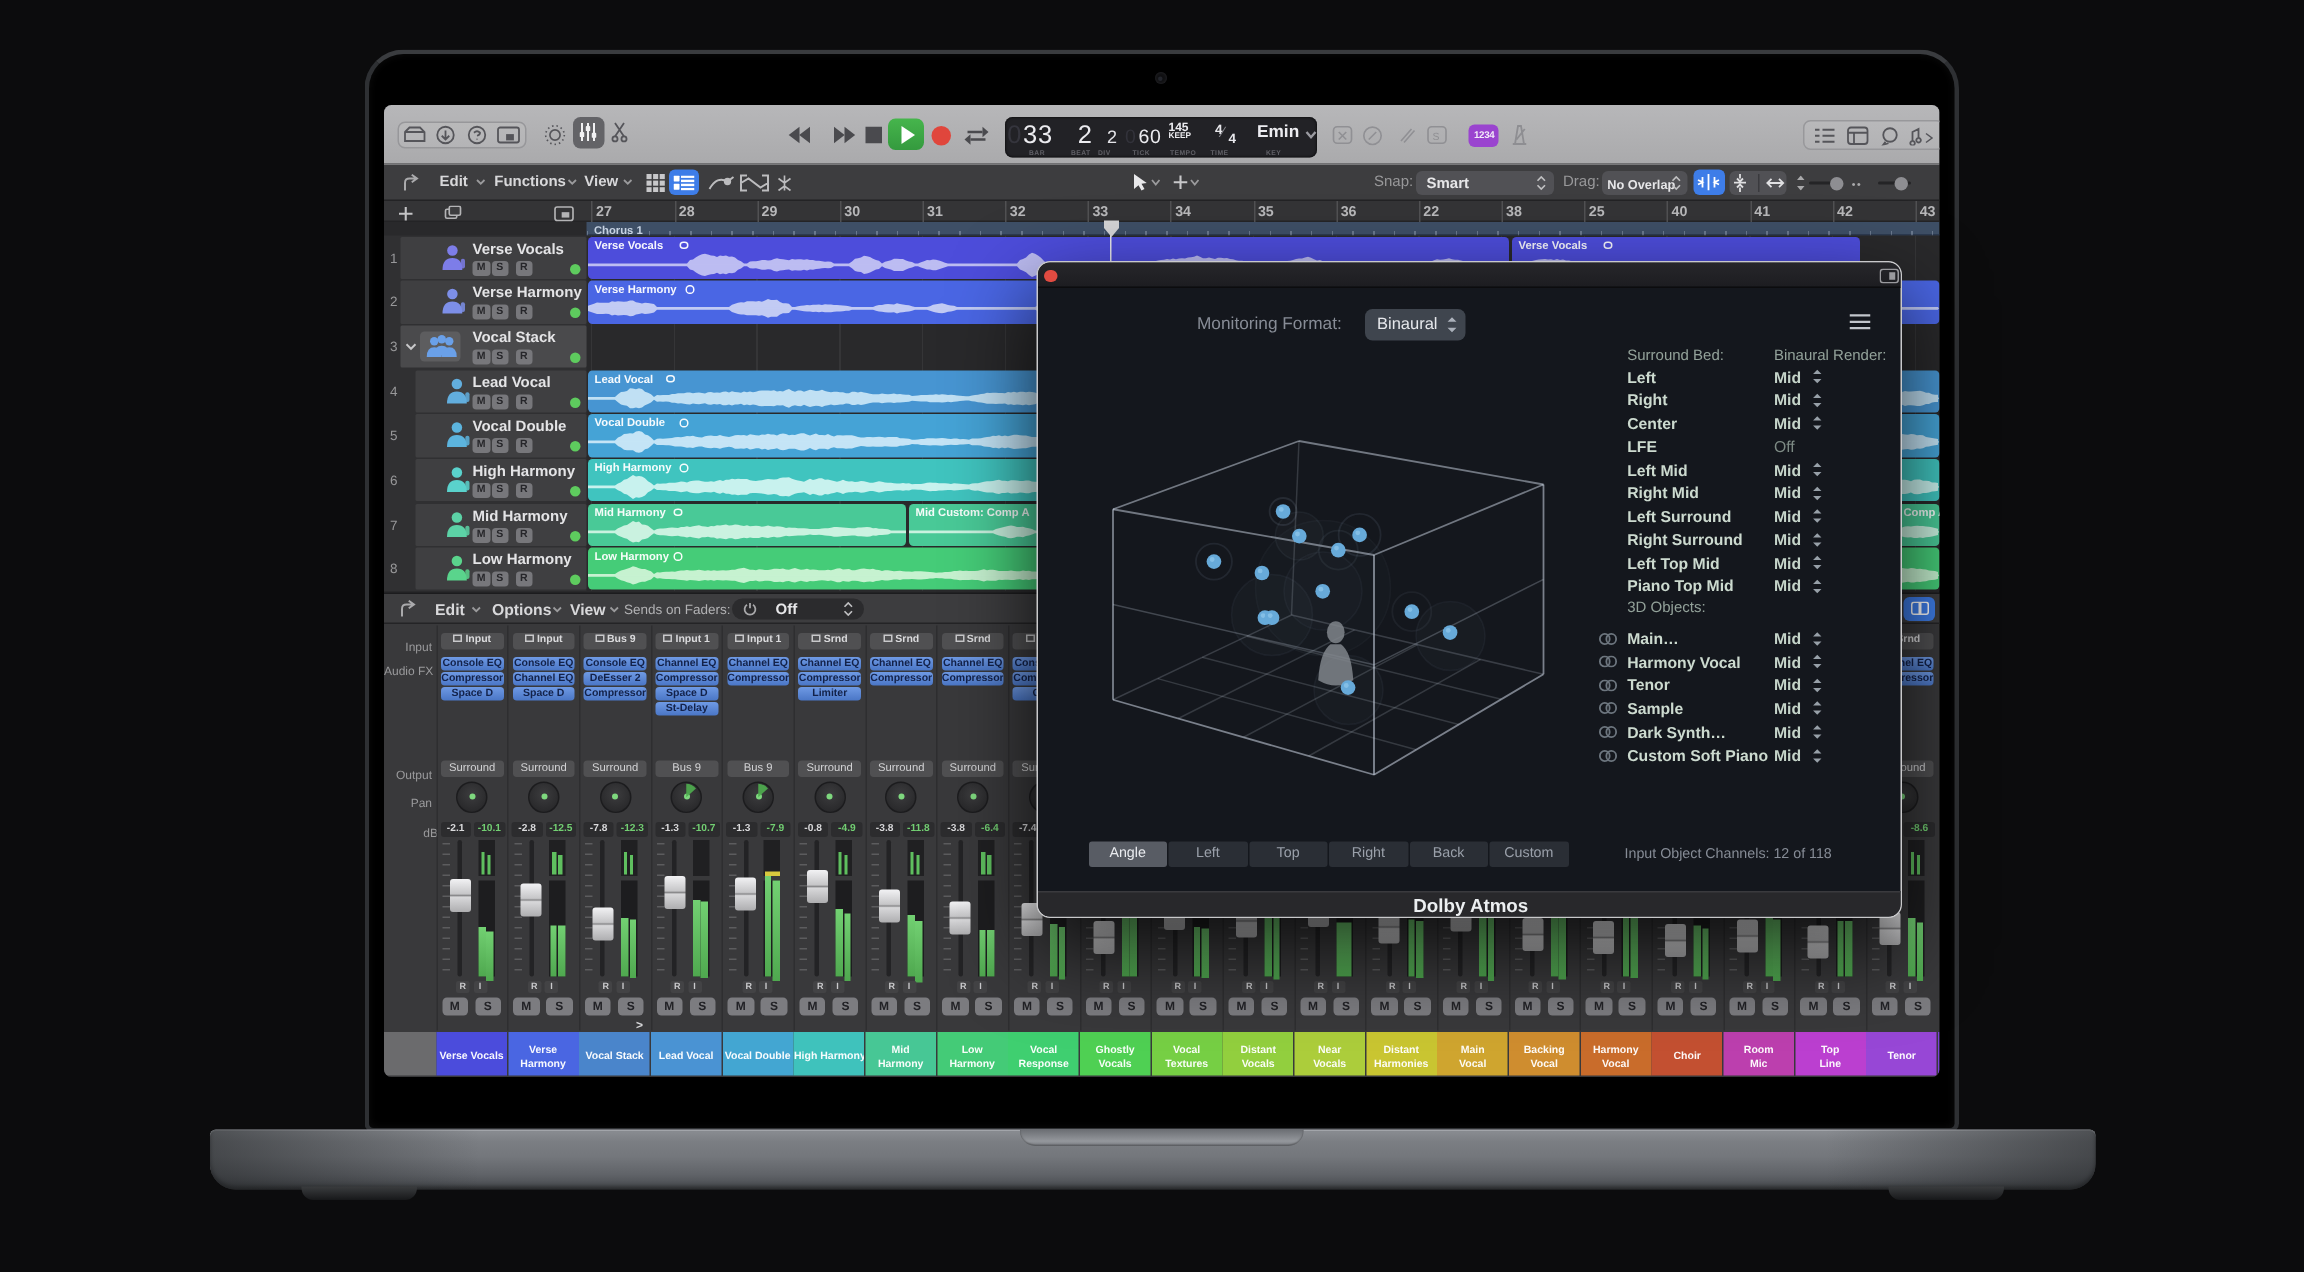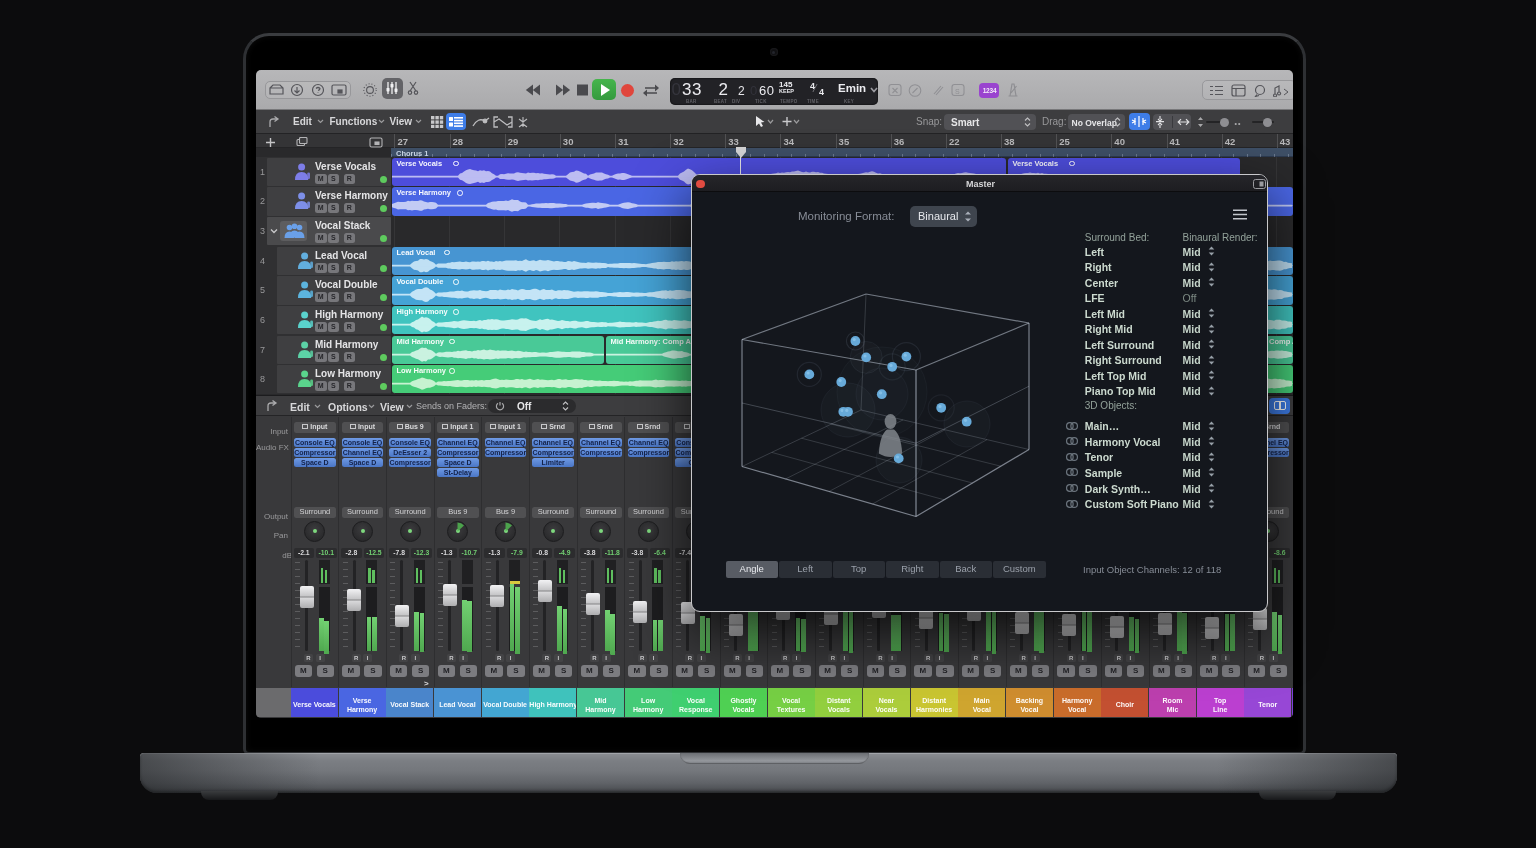--- a/index.html
+++ b/index.html
@@ -445,21 +445,21 @@
         <div style="position:absolute;left:4px;top:1px;color:rgba(255,255,255,0.95);font-size:7.5px;font-weight:bold;white-space:nowrap;">Mid Harmony</div>
         <div style="position:absolute;left:57px;top:3px;width:5.5px;height:5.5px;border:1px solid rgba(255,255,255,0.95);border-radius:50%;"></div>
         <div style="position:absolute;left:0;top:10px;width:212px;height:17.15px;">
           <svg width="212" height="17.15" style="position:absolute;left:0;top:0" viewBox="0 0 212 17.15" preserveAspectRatio="none">
             <polygon points="0,7.7 2,7.7 4,7.7 6,7.7 8,7.7 10,7.7 12,7.7 14,7.7 16,7.7 18,7.7 20,6.1 22,5.4 24,4.4 26,4.0 28,2.6 30,1.4 32,2.1 34,1.7 36,3.6 38,3.8 40,4.5 42,6.1 44,7.7 46,6.6 48,6.3 50,6.4 52,6.2 54,5.8 56,5.7 58,5.8 60,6.0 62,5.4 64,5.4 66,4.8 68,5.3 70,4.8 72,4.5 74,4.2 76,4.9 78,5.0 80,5.4 82,4.7 84,4.8 86,4.1 88,4.4 90,4.0 92,3.6 94,4.3 96,4.2 98,3.6 100,3.9 102,4.3 104,4.7 106,4.2 108,4.8 110,4.6 112,4.5 114,4.6 116,5.1 118,4.8 120,4.4 122,4.9 124,5.2 126,4.8 128,5.0 130,5.4 132,6.0 134,5.6 136,5.9 138,5.9 140,6.2 142,6.1 144,6.1 146,6.4 148,6.7 150,6.6 152,6.6 154,6.7 156,6.4 158,6.1 160,6.1 162,5.8 164,5.4 166,5.3 168,5.5 170,5.7 172,5.8 174,6.0 176,6.1 178,6.1 180,5.6 182,5.6 184,5.5 186,5.4 188,5.5 190,6.1 192,6.0 194,6.5 196,6.5 198,6.6 200,6.9 202,7.7 204,7.7 206,7.7 208,7.7 210,7.7 212,7.7 212,9.5 210,9.5 208,9.5 206,9.5 204,9.5 202,9.5 200,10.3 198,10.5 196,10.6 194,10.6 192,11.1 190,11.0 188,11.7 186,11.8 184,11.7 182,11.5 180,11.5 178,11.0 176,11.0 174,11.2 172,11.3 170,11.4 168,11.7 166,11.8 164,11.8 162,11.4 160,11.1 158,11.0 156,10.7 154,10.5 152,10.6 150,10.6 148,10.4 146,10.7 144,11.0 142,11.0 140,11.0 138,11.2 136,11.3 134,11.5 132,11.2 130,11.7 128,12.2 126,12.3 124,11.9 122,12.2 120,12.7 118,12.3 116,12.0 114,12.6 112,12.6 110,12.6 108,12.4 106,12.9 104,12.5 102,12.9 100,13.3 98,13.5 96,12.9 94,12.9 92,13.5 90,13.1 88,12.8 86,13.1 84,12.3 82,12.4 80,11.8 78,12.2 76,12.2 74,13.0 72,12.6 70,12.3 68,11.9 66,12.3 64,11.8 62,11.7 60,11.1 58,11.3 56,11.5 54,11.3 52,11.0 50,10.8 48,10.9 46,10.5 44,9.5 42,11.0 40,12.6 38,13.4 36,13.6 34,15.5 32,15.1 30,15.7 28,14.6 26,13.2 24,12.7 22,11.8 20,11.0 18,9.5 16,9.5 14,9.5 12,9.5 10,9.5 8,9.5 6,9.5 4,9.5 2,9.5 0,9.5" fill="#caf2e0"></polygon>
             <rect x="0" y="8.1" width="212" height="1" fill="#caf2e0" opacity="0.9"></rect>
           </svg>
         </div>
       </div>
       <div style="position:absolute;left:350.4px;top:265.7px;width:686.6px;height:28.15px;background:#49c997;border-radius:3px;overflow:hidden;">
-        <div style="position:absolute;left:4px;top:1px;color:rgba(255,255,255,0.95);font-size:7.5px;font-weight:bold;white-space:nowrap;">Mid Harmony: Comp A</div>
+        <div style="position:absolute;left:4px;top:1px;color:rgba(255,255,255,0.95);font-size:7.5px;font-weight:bold;white-space:nowrap;">Mid Custom: Comp A</div>
         <div style="position:absolute;left:89px;top:3px;width:5.5px;height:5.5px;border:1px solid rgba(255,255,255,0.95);border-radius:50%;"></div>
         <div style="position:absolute;left:0;top:10px;width:686.6px;height:17.15px;">
           <svg width="686.6" height="17.15" style="position:absolute;left:0;top:0" viewBox="0 0 686.6 17.15" preserveAspectRatio="none">
             <polygon points="0,7.7 2,7.7 4,7.7 6,7.7 8,7.7 10,7.7 12,7.7 14,7.7 16,7.7 18,7.7 20,7.7 22,7.7 24,7.7 26,7.7 28,7.7 30,7.7 32,7.7 34,7.7 36,7.7 38,7.7 40,7.7 42,7.7 44,7.7 46,7.7 48,7.7 50,7.7 52,7.7 54,7.7 56,7.7 58,6.7 60,6.2 62,5.6 64,5.2 66,4.6 68,4.4 70,4.7 72,5.3 74,5.3 76,5.1 78,5.9 80,6.2 82,6.7 84,7.7 86,7.7 88,7.7 90,7.7 92,7.7 94,7.7 96,7.7 98,7.7 100,7.7 102,7.7 104,7.7 106,7.7 108,7.7 110,7.7 112,7.7 114,7.7 116,7.7 118,7.7 120,7.7 122,7.7 124,7.7 126,7.7 128,7.7 130,7.7 132,7.7 134,7.7 136,7.7 138,7.7 140,7.7 142,7.7 144,7.7 146,7.7 148,7.7 150,7.7 152,7.7 154,7.7 156,7.7 158,7.7 160,7.7 162,7.7 164,7.7 166,7.7 168,7.7 170,7.7 172,7.7 174,7.7 176,7.7 178,7.7 180,7.7 182,7.7 184,7.7 186,7.7 188,7.7 190,7.7 192,7.7 194,7.7 196,7.7 198,7.7 200,7.7 202,7.7 204,7.7 206,7.7 208,7.7 210,7.7 212,7.7 214,7.7 216,7.7 218,7.7 220,7.7 222,7.7 224,7.7 226,7.7 228,7.7 230,7.7 232,7.7 234,7.7 236,7.7 238,7.7 240,7.7 242,7.7 244,7.7 246,7.7 248,7.7 250,7.7 252,7.7 254,7.7 256,7.7 258,7.7 260,7.7 262,7.7 264,7.7 266,7.7 268,7.7 270,7.7 272,7.7 274,7.7 276,7.7 278,7.7 280,7.7 282,7.7 284,7.7 286,7.7 288,7.7 290,7.7 292,7.7 294,7.7 296,7.7 298,7.7 300,7.7 302,7.7 304,7.7 306,7.7 308,7.7 310,7.7 312,7.7 314,7.7 316,7.7 318,7.7 320,7.7 322,7.7 324,7.7 326,7.7 328,7.7 330,7.7 332,7.7 334,7.7 336,7.7 338,7.7 340,7.7 342,7.7 344,7.7 346,7.7 348,7.7 350,7.7 352,7.7 354,7.7 356,7.7 358,7.7 360,7.7 362,7.7 364,7.7 366,7.7 368,7.7 370,7.7 372,7.7 374,7.7 376,7.7 378,7.7 380,7.7 382,7.7 384,7.7 386,7.7 388,7.7 390,7.7 392,7.7 394,7.7 396,7.7 398,7.7 400,7.1 402,7.1 404,6.9 406,6.6 408,6.5 410,6.3 412,6.4 414,5.9 416,6.1 418,5.7 420,6.1 422,5.8 424,5.5 426,5.4 428,5.7 430,5.9 432,5.3 434,4.9 436,5.3 438,5.5 440,5.1 442,4.9 444,5.6 446,5.5 448,5.8 450,6.1 452,5.8 454,5.8 456,6.0 458,5.8 460,6.0 462,6.2 464,6.3 466,6.5 468,6.3 470,6.5 472,6.3 474,6.5 476,6.6 478,6.7 480,6.9 482,7.7 484,7.7 486,7.7 488,7.7 490,7.7 492,7.7 494,7.7 496,7.7 498,7.7 500,7.7 502,7.7 504,7.7 506,7.7 508,7.7 510,7.7 512,7.7 514,7.7 516,7.7 518,7.7 520,7.7 522,7.7 524,7.7 526,7.7 528,7.7 530,7.7 532,7.7 534,7.7 536,7.7 538,7.7 540,7.7 542,7.7 544,7.7 546,7.7 548,7.7 550,7.7 552,7.7 554,7.7 556,7.7 558,7.7 560,7.7 562,7.7 564,7.7 566,7.7 568,7.7 570,7.7 572,7.7 574,7.7 576,7.7 578,7.7 580,7.7 582,7.7 584,7.7 586,7.7 588,7.7 590,7.7 592,7.7 594,7.7 596,7.7 598,7.7 600,7.7 602,7.7 604,7.7 606,7.7 608,7.7 610,7.7 612,7.7 614,7.7 616,7.7 618,7.7 620,7.7 622,7.7 624,7.7 626,7.7 628,7.7 630,7.7 632,7.7 634,7.7 636,7.7 638,7.7 640,7.7 642,7.7 644,7.7 646,7.7 648,7.7 650,7.7 652,7.7 654,7.7 656,6.3 658,5.9 660,5.6 662,5.6 664,5.0 666,4.8 668,5.0 670,4.6 672,4.5 674,4.7 676,4.6 678,5.0 680,5.1 682,5.5 684,6.0 686,6.5 686,10.7 684,11.1 682,11.6 680,12.0 678,12.1 676,12.6 674,12.4 672,12.7 670,12.6 668,12.1 666,12.3 664,12.2 662,11.6 660,11.6 658,11.2 656,10.9 654,9.5 652,9.5 650,9.5 648,9.5 646,9.5 644,9.5 642,9.5 640,9.5 638,9.5 636,9.5 634,9.5 632,9.5 630,9.5 628,9.5 626,9.5 624,9.5 622,9.5 620,9.5 618,9.5 616,9.5 614,9.5 612,9.5 610,9.5 608,9.5 606,9.5 604,9.5 602,9.5 600,9.5 598,9.5 596,9.5 594,9.5 592,9.5 590,9.5 588,9.5 586,9.5 584,9.5 582,9.5 580,9.5 578,9.5 576,9.5 574,9.5 572,9.5 570,9.5 568,9.5 566,9.5 564,9.5 562,9.5 560,9.5 558,9.5 556,9.5 554,9.5 552,9.5 550,9.5 548,9.5 546,9.5 544,9.5 542,9.5 540,9.5 538,9.5 536,9.5 534,9.5 532,9.5 530,9.5 528,9.5 526,9.5 524,9.5 522,9.5 520,9.5 518,9.5 516,9.5 514,9.5 512,9.5 510,9.5 508,9.5 506,9.5 504,9.5 502,9.5 500,9.5 498,9.5 496,9.5 494,9.5 492,9.5 490,9.5 488,9.5 486,9.5 484,9.5 482,9.5 480,10.2 478,10.5 476,10.5 474,10.7 472,10.8 470,10.7 468,10.9 466,10.6 464,10.8 462,10.9 460,11.1 458,11.4 456,11.1 454,11.4 452,11.4 450,11.1 448,11.4 446,11.6 444,11.6 442,12.2 440,12.0 438,11.7 436,11.8 434,12.2 432,11.8 430,11.2 428,11.4 426,11.7 424,11.7 422,11.3 420,11.1 418,11.5 416,11.1 414,11.2 412,10.8 410,10.8 408,10.7 406,10.6 404,10.3 402,10.0 400,10.0 398,9.5 396,9.5 394,9.5 392,9.5 390,9.5 388,9.5 386,9.5 384,9.5 382,9.5 380,9.5 378,9.5 376,9.5 374,9.5 372,9.5 370,9.5 368,9.5 366,9.5 364,9.5 362,9.5 360,9.5 358,9.5 356,9.5 354,9.5 352,9.5 350,9.5 348,9.5 346,9.5 344,9.5 342,9.5 340,9.5 338,9.5 336,9.5 334,9.5 332,9.5 330,9.5 328,9.5 326,9.5 324,9.5 322,9.5 320,9.5 318,9.5 316,9.5 314,9.5 312,9.5 310,9.5 308,9.5 306,9.5 304,9.5 302,9.5 300,9.5 298,9.5 296,9.5 294,9.5 292,9.5 290,9.5 288,9.5 286,9.5 284,9.5 282,9.5 280,9.5 278,9.5 276,9.5 274,9.5 272,9.5 270,9.5 268,9.5 266,9.5 264,9.5 262,9.5 260,9.5 258,9.5 256,9.5 254,9.5 252,9.5 250,9.5 248,9.5 246,9.5 244,9.5 242,9.5 240,9.5 238,9.5 236,9.5 234,9.5 232,9.5 230,9.5 228,9.5 226,9.5 224,9.5 222,9.5 220,9.5 218,9.5 216,9.5 214,9.5 212,9.5 210,9.5 208,9.5 206,9.5 204,9.5 202,9.5 200,9.5 198,9.5 196,9.5 194,9.5 192,9.5 190,9.5 188,9.5 186,9.5 184,9.5 182,9.5 180,9.5 178,9.5 176,9.5 174,9.5 172,9.5 170,9.5 168,9.5 166,9.5 164,9.5 162,9.5 160,9.5 158,9.5 156,9.5 154,9.5 152,9.5 150,9.5 148,9.5 146,9.5 144,9.5 142,9.5 140,9.5 138,9.5 136,9.5 134,9.5 132,9.5 130,9.5 128,9.5 126,9.5 124,9.5 122,9.5 120,9.5 118,9.5 116,9.5 114,9.5 112,9.5 110,9.5 108,9.5 106,9.5 104,9.5 102,9.5 100,9.5 98,9.5 96,9.5 94,9.5 92,9.5 90,9.5 88,9.5 86,9.5 84,9.5 82,10.4 80,11.0 78,11.3 76,12.1 74,11.9 72,11.9 70,12.5 68,12.8 66,12.6 64,11.9 62,11.5 60,11.0 58,10.4 56,9.5 54,9.5 52,9.5 50,9.5 48,9.5 46,9.5 44,9.5 42,9.5 40,9.5 38,9.5 36,9.5 34,9.5 32,9.5 30,9.5 28,9.5 26,9.5 24,9.5 22,9.5 20,9.5 18,9.5 16,9.5 14,9.5 12,9.5 10,9.5 8,9.5 6,9.5 4,9.5 2,9.5 0,9.5" fill="#caf2e0"></polygon>
             <rect x="0" y="8.1" width="686.6" height="1" fill="#caf2e0" opacity="0.9"></rect>
           </svg>
         </div>
       </div>
       <div style="position:absolute;left:136.4px;top:295.34999999999997px;width:900.6px;height:28.15px;background:#45cc78;border-radius:3px;overflow:hidden;">
         <div style="position:absolute;left:4px;top:1px;color:rgba(255,255,255,0.95);font-size:7.5px;font-weight:bold;white-space:nowrap;">Low Harmony</div>
@@ -1297,21 +1297,20 @@
       <div style="position:absolute;left:797.72px;top:617.8px;width:46.870000000000005px;height:29.7px;background:#c96c2b;color:rgba(255,255,255,0.96);font-size:7px;font-weight:bold;text-align:center;padding-top:8px;line-height:1.3;white-space:nowrap;overflow:hidden;">Harmony<br>Vocal</div>
       <div style="position:absolute;left:845.39px;top:617.8px;width:46.870000000000005px;height:29.7px;background:#c35031;color:rgba(255,255,255,0.96);font-size:7px;font-weight:bold;text-align:center;padding-top:12px;line-height:1.3;white-space:nowrap;overflow:hidden;">Choir</div>
       <div style="position:absolute;left:893.0600000000001px;top:617.8px;width:46.870000000000005px;height:29.7px;background:#bc3fae;color:rgba(255,255,255,0.96);font-size:7px;font-weight:bold;text-align:center;padding-top:8px;line-height:1.3;white-space:nowrap;overflow:hidden;">Room<br>Mic</div>
       <div style="position:absolute;left:940.73px;top:617.8px;width:46.870000000000005px;height:29.7px;background:#bb3fd0;color:rgba(255,255,255,0.96);font-size:7px;font-weight:bold;text-align:center;padding-top:8px;line-height:1.3;white-space:nowrap;overflow:hidden;">Top<br>Line</div>
       <div style="position:absolute;left:988.4000000000001px;top:617.8px;width:46.870000000000005px;height:29.7px;background:#9747d6;color:rgba(255,255,255,0.96);font-size:7px;font-weight:bold;text-align:center;padding-top:12px;line-height:1.3;white-space:nowrap;overflow:hidden;">Tenor</div>
       <div style="position:absolute;left:1036.0700000000002px;top:617.8px;width:0.9299999999998363px;height:29.7px;background:#7a40d8;"></div>
     </div>
     <div style="position:absolute;left:691px;top:174px;width:577px;height:437.5px;background:#14171d;border:1.5px solid #c9c9cb;border-radius:9px;box-shadow:0 22px 55px rgba(0,0,0,0.75);overflow:hidden;">
       <div style="position:absolute;left:0px;top:0px;width:577px;height:16.5px;background:linear-gradient(#26262a,#1d1d21);border-bottom:1px solid #0c0c0e;"></div>
       <div style="position:absolute;left:4px;top:4.5px;width:8.5px;height:8.5px;background:#e14b41;border-radius:50%;"></div>
-      <div style="position:absolute;left:0px;top:3.5px;width:577px;text-align:center;color:#d6d6d8;font-size:9px;font-weight:bold;">Master</div>
       <svg style="position:absolute;left:561px;top:3.5px" width="13" height="10" viewBox="0 0 13 10">
 <rect x="0.5" y="0.5" width="12" height="9" rx="2" stroke="#9a9a9e" fill="none"></rect>
         <rect x="6.5" y="2.5" width="4" height="5" fill="#9a9a9e"></rect>
       </svg>
       <div class="t" style="position:absolute;left:106px;top:35px;color:#878c96;font-size:11.5px;">Monitoring Format:</div>
       <div style="position:absolute;left:218px;top:30.5px;width:67px;height:21px;background:#3f454e;border-radius:5px;"></div>
       <div class="t" style="position:absolute;left:226px;top:34.5px;color:#e6e8ec;font-size:11px;">Binaural</div>
       <svg style="position:absolute;left:272px;top:35.5px" width="8" height="11" viewBox="0 0 8 11">
         <path d="M4,0.5 L7,3.5 H1 Z M4,10.5 L1,7.5 H7 Z" fill="#aab0ba"></path>
       </svg>
@@ -1497,19 +1496,22 @@
         <circle cx="176.7" cy="183.4" r="4.9" fill="#67aad9"></circle>
         <circle cx="175.5" cy="182.0" r="1.6" fill="#8cc4e8" opacity="0.8"></circle>
       </svg>
       <div style="position:absolute;left:33.5px;top:386px;width:52.5px;height:16.5px;background:#585c64;color:#e9ebef;font-size:9.5px;text-align:center;line-height:16.5px;border-radius:2px;">Angle</div>
       <div style="position:absolute;left:87.0px;top:386px;width:52.5px;height:16.5px;background:#2a2e35;color:#9aa0aa;font-size:9.5px;text-align:center;line-height:16.5px;border-radius:2px;">Left</div>
       <div style="position:absolute;left:140.5px;top:386px;width:52.5px;height:16.5px;background:#2a2e35;color:#9aa0aa;font-size:9.5px;text-align:center;line-height:16.5px;border-radius:2px;">Top</div>
       <div style="position:absolute;left:194.0px;top:386px;width:52.5px;height:16.5px;background:#2a2e35;color:#9aa0aa;font-size:9.5px;text-align:center;line-height:16.5px;border-radius:2px;">Right</div>
       <div style="position:absolute;left:247.5px;top:386px;width:52.5px;height:16.5px;background:#2a2e35;color:#9aa0aa;font-size:9.5px;text-align:center;line-height:16.5px;border-radius:2px;">Back</div>
       <div style="position:absolute;left:301.0px;top:386px;width:52.5px;height:16.5px;background:#2a2e35;color:#9aa0aa;font-size:9.5px;text-align:center;line-height:16.5px;border-radius:2px;">Custom</div>
       <div class="t" style="position:absolute;left:391px;top:389px;color:#868c96;font-size:9.5px;">Input Object Channels: 12 of 118</div>
+      <div style="position:absolute;left:0px;top:418.5px;width:577px;height:19px;background:#28282b;border-top:1px solid #3a3a3e;">
+        <div style="text-align:center;color:#eceff1;font-size:12.5px;font-weight:bold;padding-top:2px;">Dolby Atmos</div>
+      </div>
     </div>
     <div style="position:absolute;left:140px;top:753px;width:1257px;height:39.5px;background:linear-gradient(180deg,#8b8e93 0%,#7b7e83 20%,#74777c 45%,#606368 75%,#45484c 100%);border-radius:4px 4px 17px 17px;box-shadow:inset 0 1px 0 #a2a5aa, inset 0 -2px 3px rgba(0,0,0,0.45);"></div>
     <div style="position:absolute;left:140px;top:753px;width:180px;height:39.5px;background:linear-gradient(90deg,rgba(30,32,34,0.55),transparent);border-radius:4px 0 0 17px;"></div>
     <div style="position:absolute;left:1217px;top:753px;width:180px;height:39.5px;background:linear-gradient(270deg,rgba(30,32,34,0.55),transparent);border-radius:0 4px 17px 0;"></div>
     <div style="position:absolute;left:680px;top:753px;width:189px;height:10.5px;background:linear-gradient(180deg,#6b6e73,#94979c 70%,#7e8186);border-radius:0 0 10px 10px;box-shadow:inset 0 -1px 1px rgba(0,0,0,0.3);"></div>
     <div style="position:absolute;left:201px;top:791px;width:77px;height:9px;background:linear-gradient(#3a3c3e,#17181a);border-radius:0 0 8px 8px;"></div>
     <div style="position:absolute;left:1259px;top:791px;width:77px;height:9px;background:linear-gradient(#3a3c3e,#17181a);border-radius:0 0 8px 8px;"></div>
   </div>
 </body></html>

